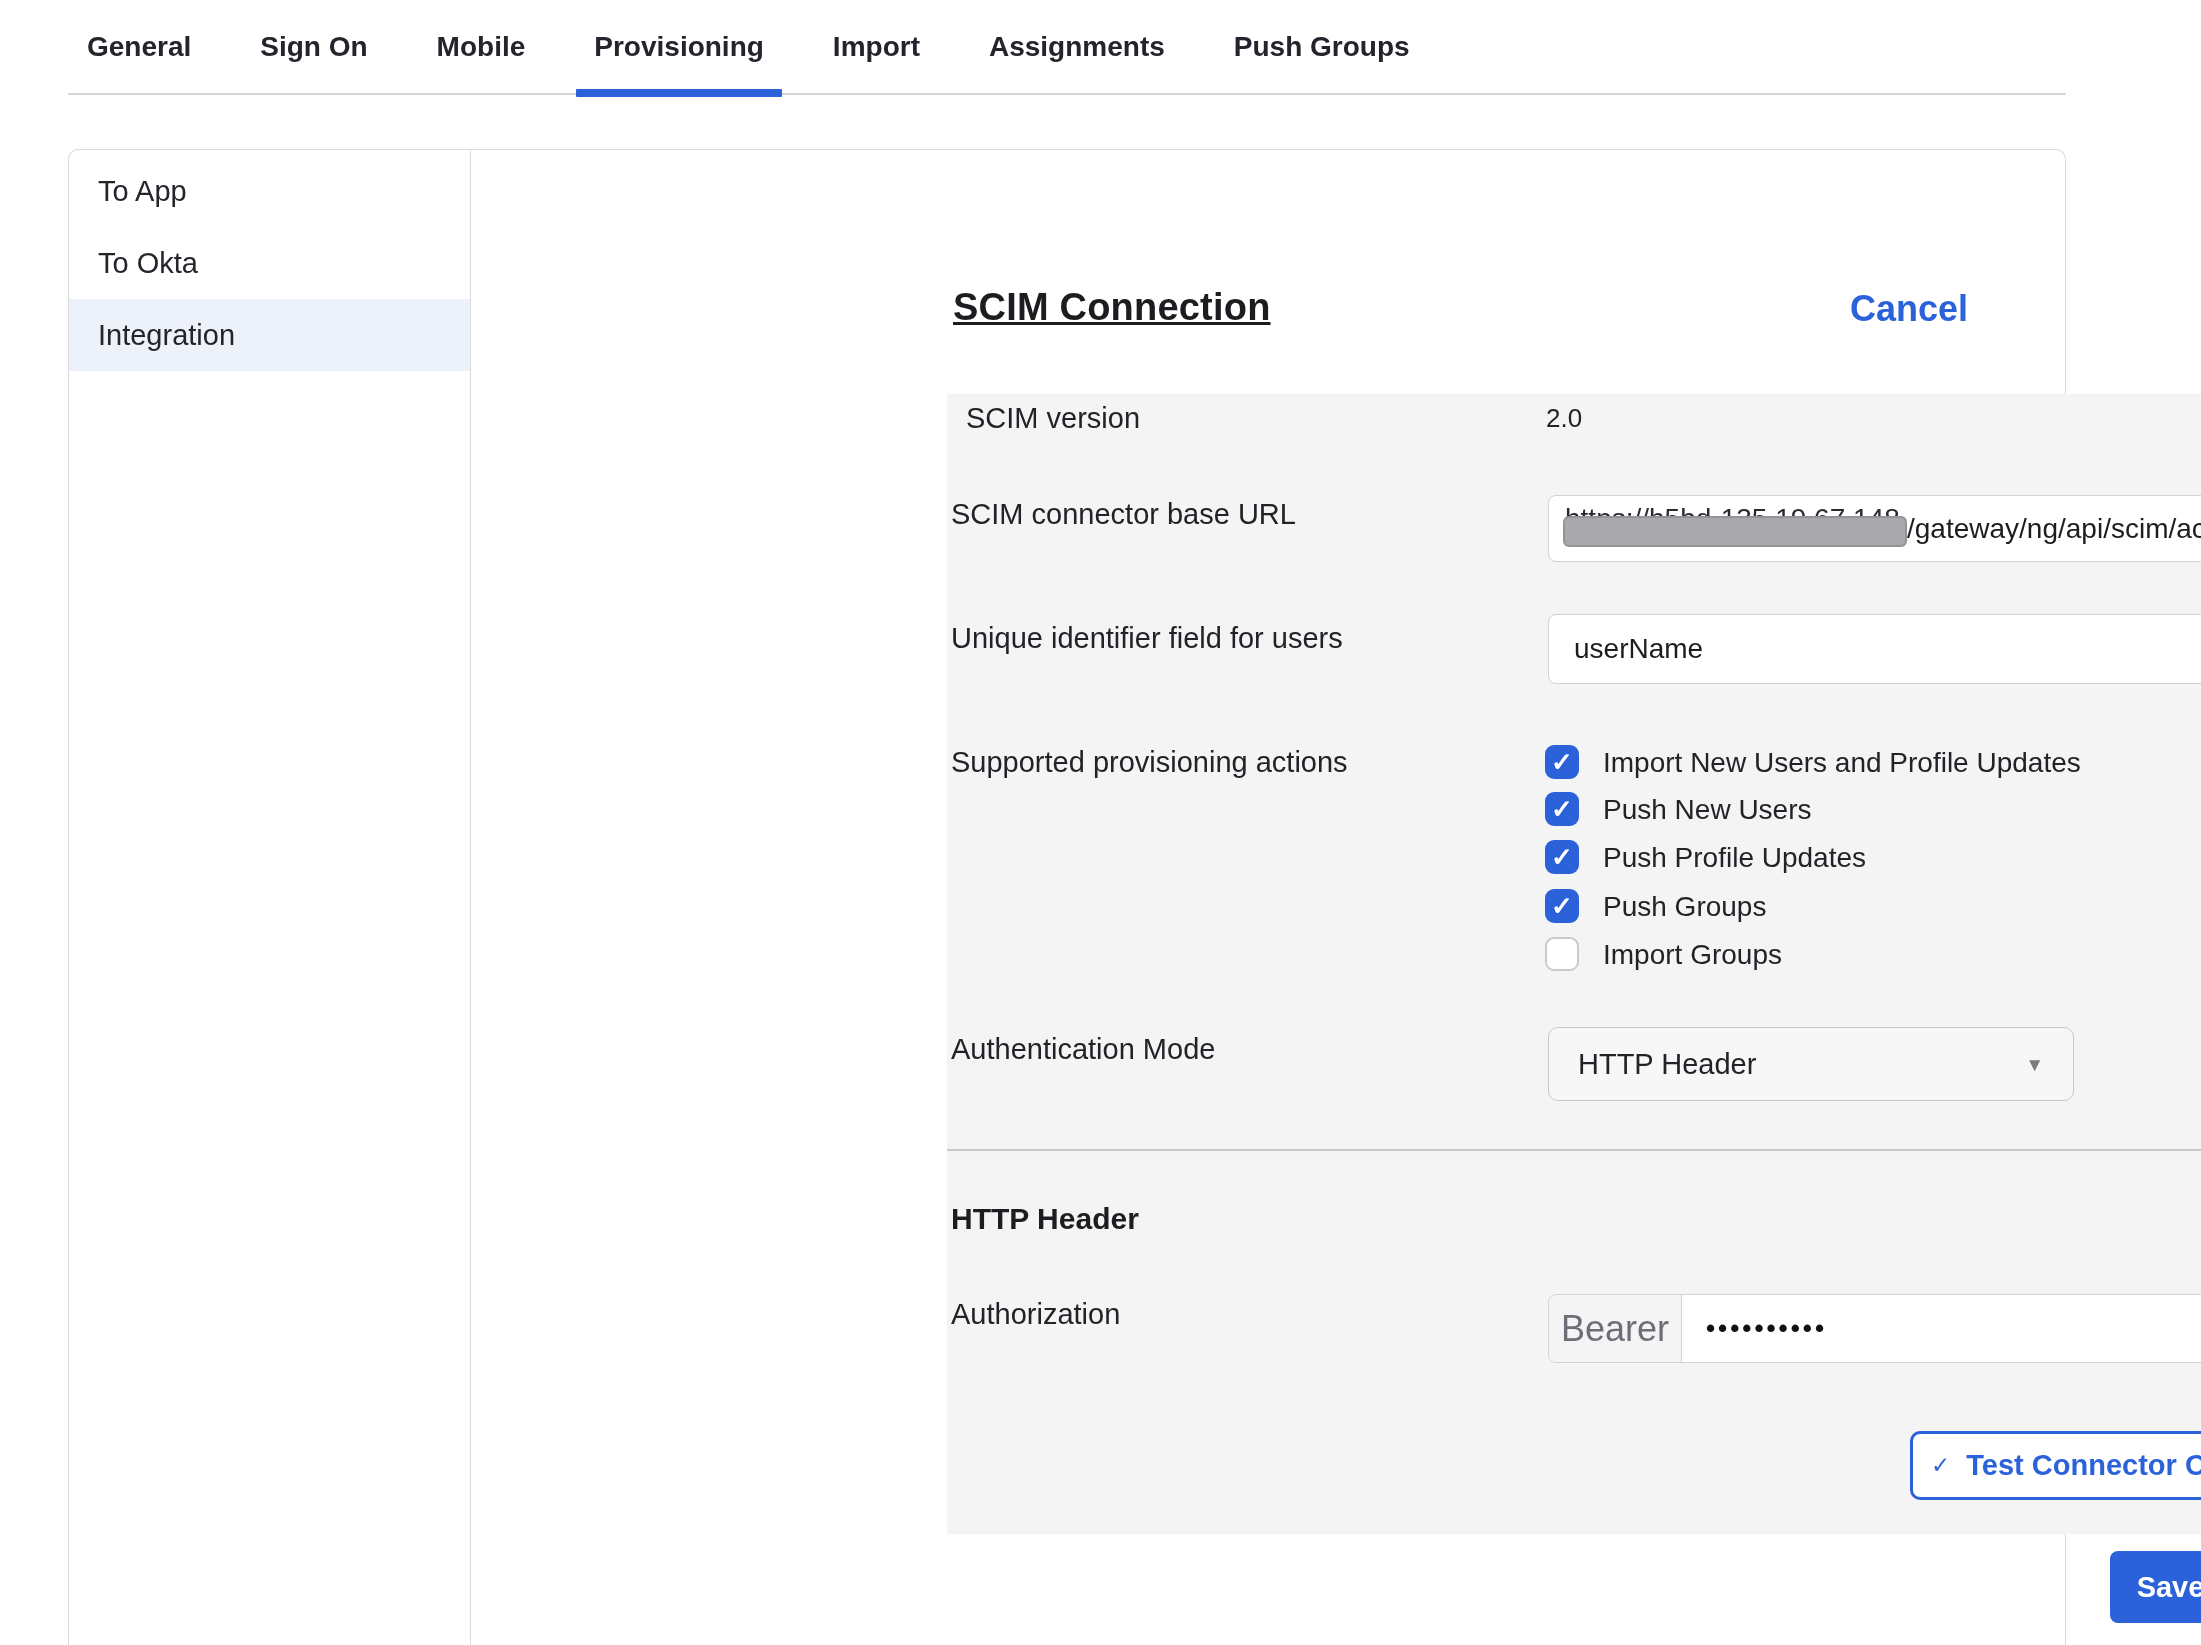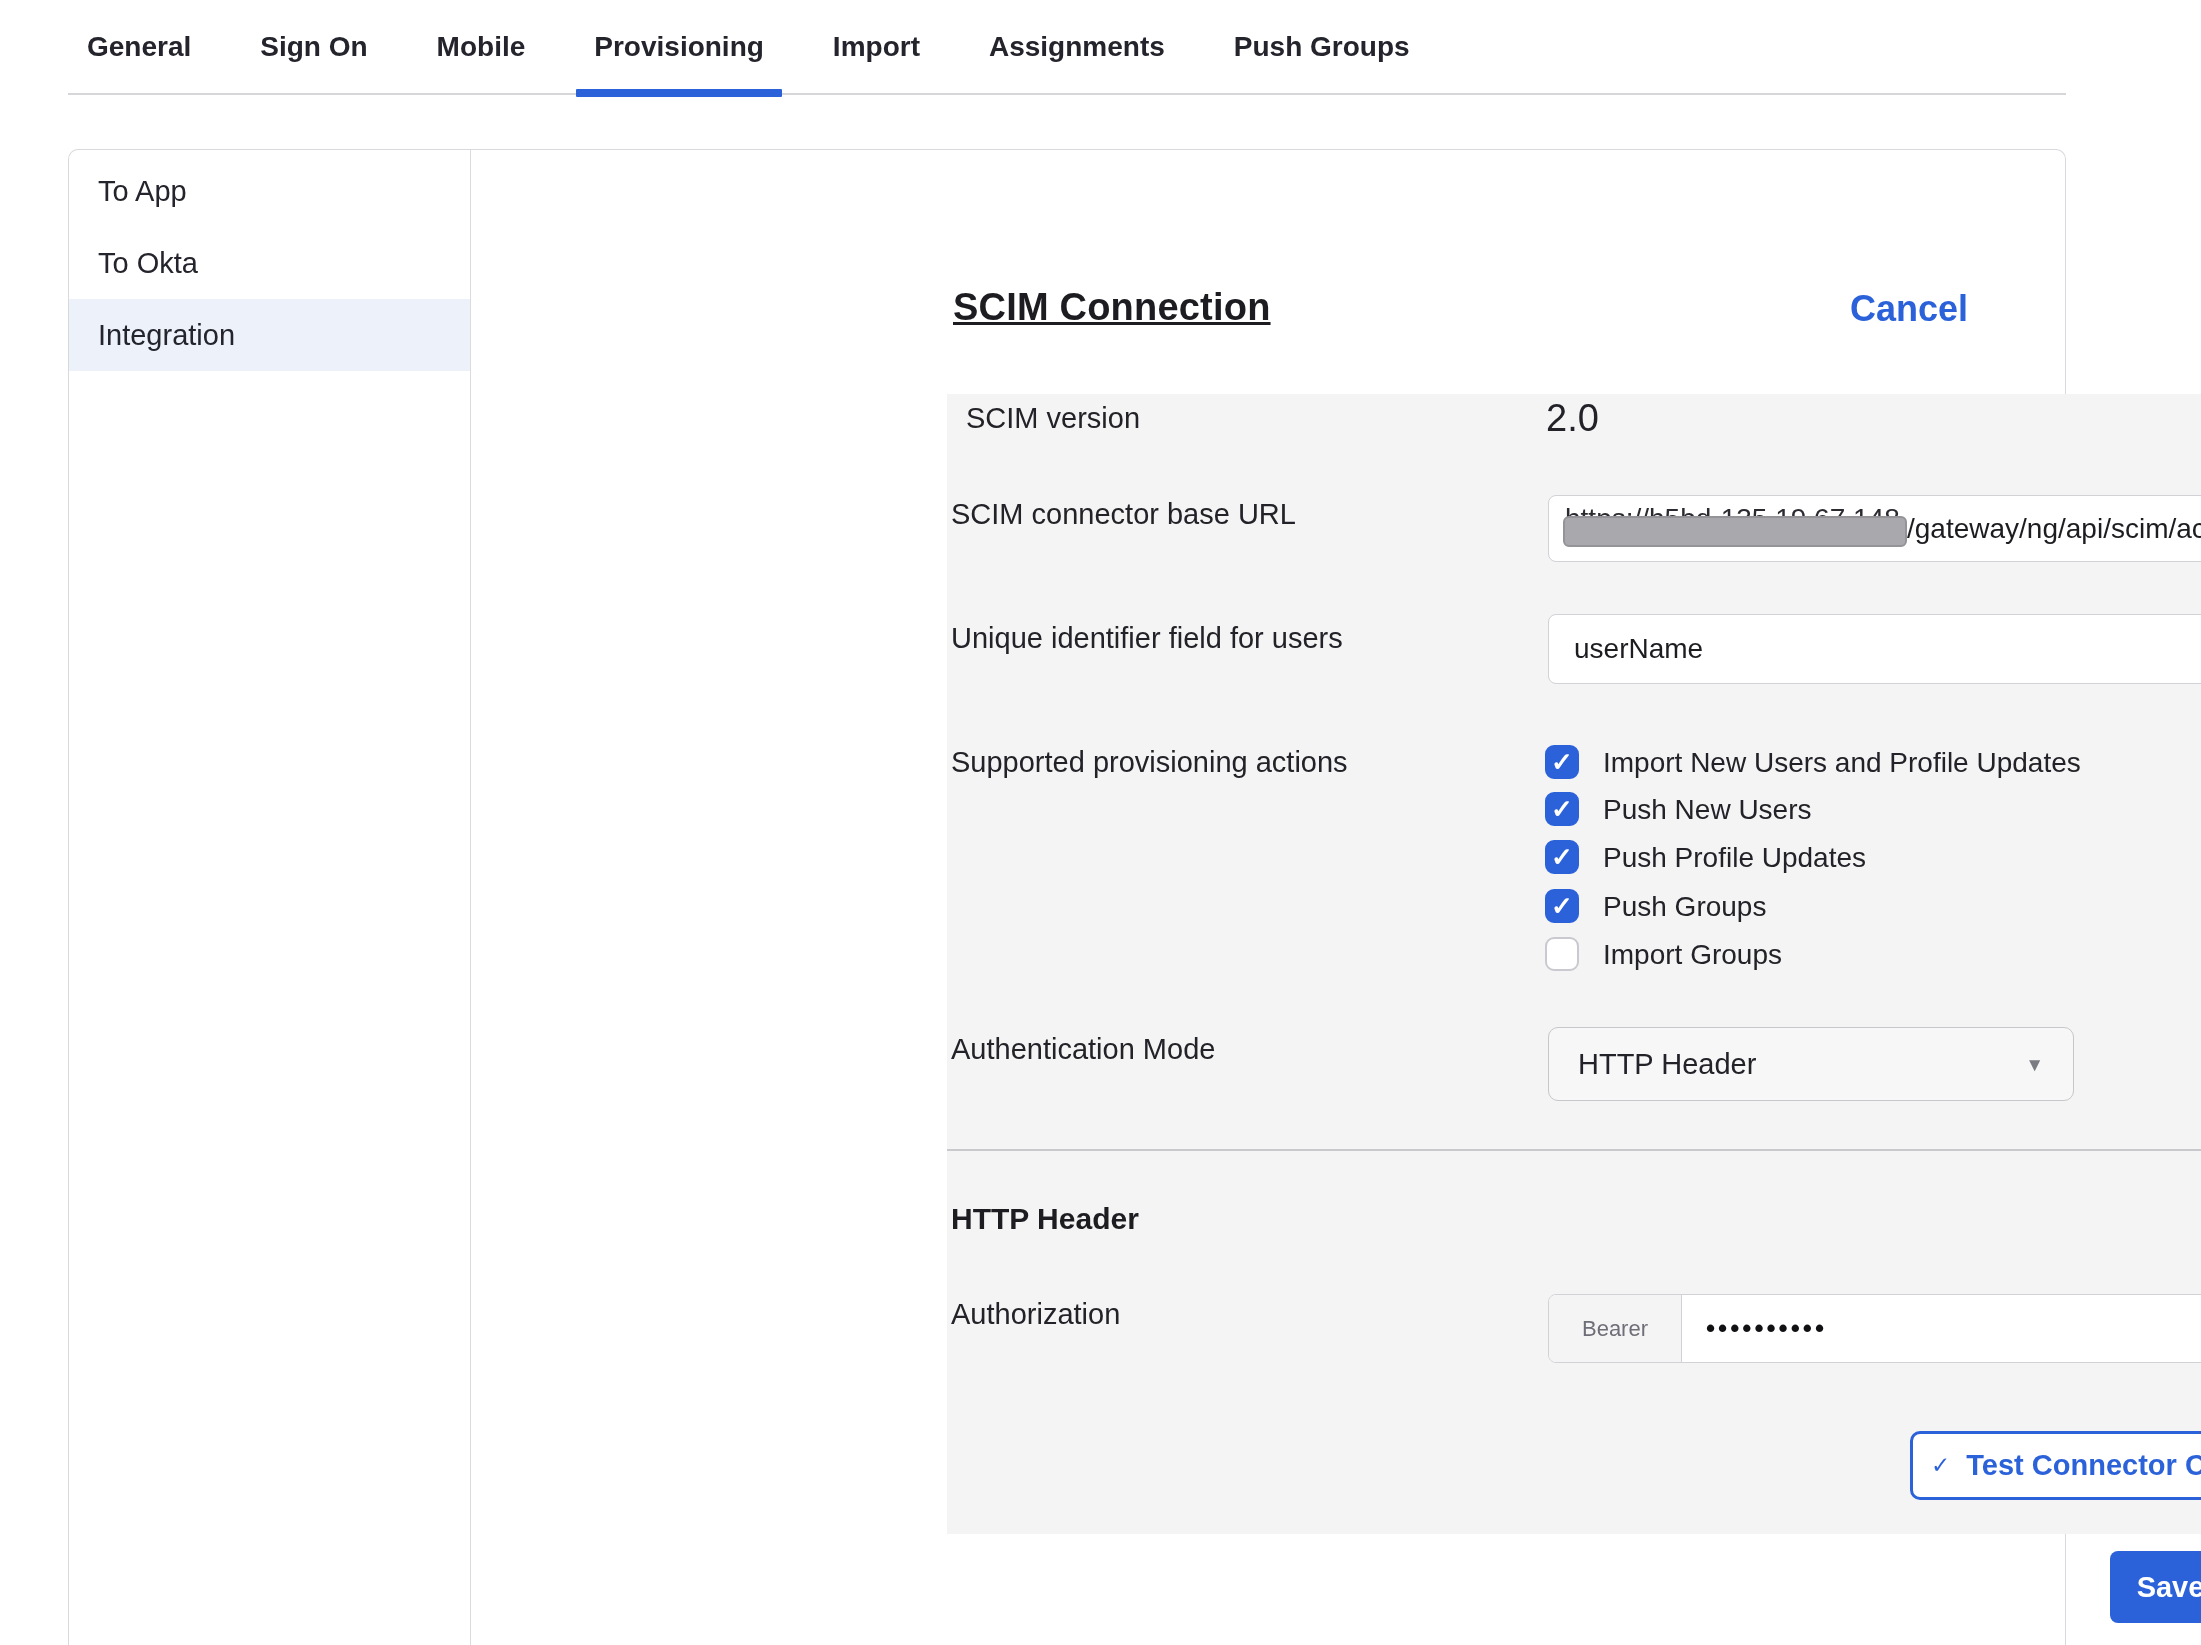--- a/index.html
+++ b/index.html
@@ -65,21 +65,21 @@
   .gray-section{
     position:absolute;left:475px;width:1449px;background:var(--section-bg);
   }
   #section-scim{top:244px;height:755px;}
   #section-http{top:999px;height:385px;border-top:2px solid #c9c9cd;}
   .g-label{
     position:absolute;left:4px;font-size:29px;line-height:36px;color:#222228;
     white-space:nowrap;
   }
   .g-value{
-    position:absolute;left:599px;font-size:38px;line-height:36px;color:#222228;
+    position:absolute;left:599px;font-size:26px;line-height:36px;color:#222228;
   }
   .text-input{
     position:absolute;left:601px;width:847px;background:#fff;
     border:1px solid var(--input-border);border-radius:8px;
     display:flex;align-items:center;font-size:28px;color:var(--text);
     overflow:hidden;white-space:nowrap;
   }
   #url-input{top:101px;height:67px;padding-left:14px;}
   #username-input{top:220px;height:70px;padding-left:25px;}
   
@@ -123,21 +123,21 @@
     position:absolute;left:4px;top:51px;font-size:30px;font-weight:bold;
   }
   .input-group{
     position:absolute;left:601px;top:143px;width:847px;height:69px;
     background:#fff;border:1px solid var(--input-border);border-radius:8px;
     display:flex;align-items:stretch;overflow:hidden;
   }
   .input-prefix{
     width:133px;flex:0 0 auto;background:#f4f4f5;border-right:1px solid #d1d1d6;
     display:flex;align-items:center;justify-content:center;
-    font-size:22px;color:var(--muted);
+    font-size:36px;color:var(--muted);
   }
   .masked-field{
     flex:1;display:flex;align-items:center;padding-left:24px;
     font-size:26px;font-weight:bold;letter-spacing:3px;color:#111114;
   }
   .test-btn{
     position:absolute;left:963px;top:280px;width:486px;height:69px;
     background:#fff;border:3px solid var(--accent);border-radius:10px;
     display:flex;align-items:center;justify-content:center;gap:16px;
     color:var(--accent);font-size:29px;font-weight:bold;cursor:pointer;

